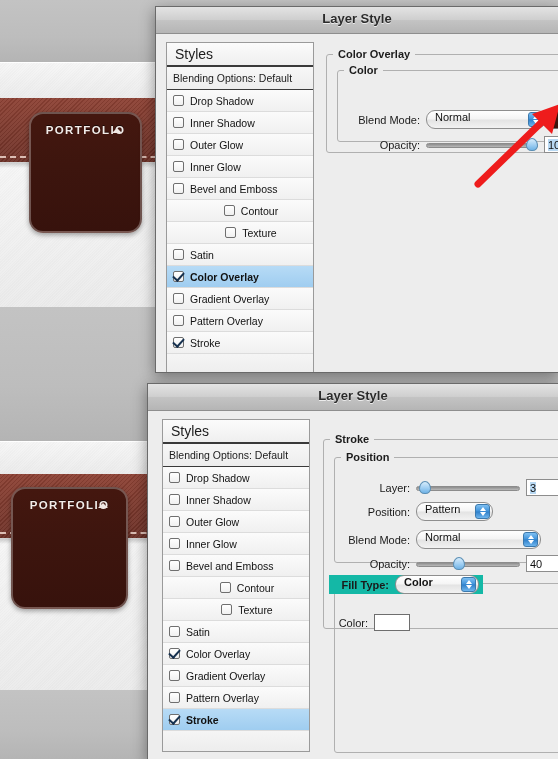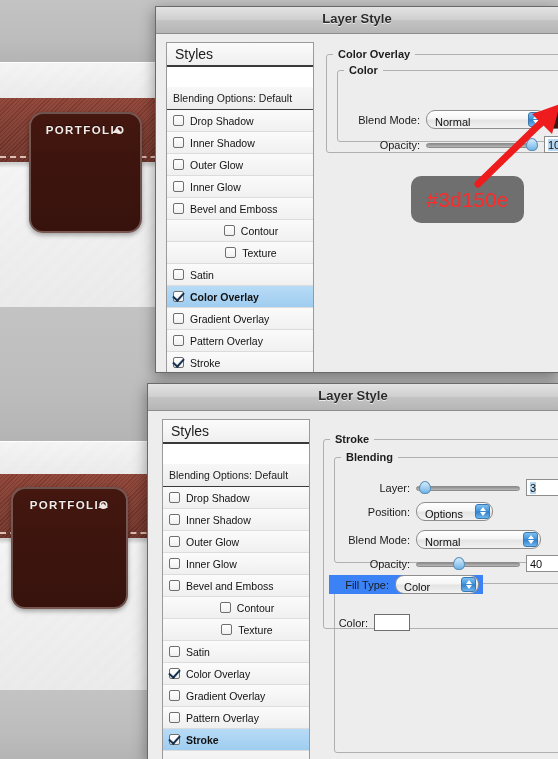--- a/index.html
+++ b/index.html
@@ -112,21 +112,20 @@
     font-family: "Liberation Sans", sans-serif;
   }
   .styles-blend {
     height: 22px; line-height: 22px;
     padding-left: 6px;
     font-size: 10.5px;
     color: #1b1b1b;
     background: linear-gradient(180deg,#f7f7f7,#ededed);
     border-bottom: 1px solid #3a3a3a;
     font-family: "Liberation Sans", sans-serif;
-    margin-top: 20px;
   }
   .style-row {
     height: 22px;
     display: flex; align-items: center;
     padding-left: 6px;
     border-bottom: 1px solid #dcdcdc;
     font-size: 10.5px;
     color: #111;
     background: linear-gradient(180deg,#fbfbfb,#f0f0f0);
     font-family: "Liberation Sans", sans-serif;
@@ -182,21 +181,21 @@
   }
 
   
   .popup {
     position: relative;
     height: 19px;
     border: 1px solid #8e8e8e;
     border-radius: 9px;
     background: linear-gradient(180deg,#ffffff 0%, #f4f4f4 48%, #e3e3e3 52%, #f2f2f2 100%);
     box-sizing: border-box;
-    display: flex; align-items: flex-end;
+    display: flex; align-items: flex-start;
   }
   .popup-text {
     font-size: 11px; color: #111;
     padding-left: 8px;
     font-family: "Liberation Sans", sans-serif;
     white-space: nowrap;
   }
   .popup-arrows {
     position: absolute; right: 2px; top: 1px;
     width: 15px; height: 15px;
@@ -397,23 +396,20 @@
         <div class="slider" style="width:112px; margin-left:6px;">
           <div class="slider-track"></div>
           <div class="slider-thumb" id="ov-thumb" style="left: 100px;"></div>
         </div>
         <div class="numfield" style="width:38px; margin-left:6px;">
           <span class="sel">100</span>
         </div>
 
       </div>
 
-      <div class="ann-box" style="left:255px; top:142px; width:113px; height:47px;">
-        <span class="ann-text">#3d150e</span>
-      </div>
 
       <svg class="ann-arrow" style="left:300px; top:60px;" width="120" height="95" viewBox="0 0 120 95">
         <path d="M 22 90 L 92 22" stroke="#ee1c1c" stroke-width="7" stroke-linecap="round" fill="none"></path>
         <path d="M 104 10 L 76 20 L 96 40 Z" fill="#ee1c1c"></path>
       </svg>
     </div>
   </div>
 
   <div class="dialog" style="left:147px; top:383px; width:412px; height:378px;">
     <div class="titlebar">
@@ -475,39 +471,39 @@
             </div>
           </div>
         <div class="style-filler"></div>
       </div>
 
       <fieldset class="group" style="left:175px; top:22px; width:252px; height:196px;">
         <legend class="group-title">Stroke</legend>
       </fieldset>
 
       <fieldset class="group" style="left:186px; top:40px; width:240px; height:112px;">
-        <legend class="group-title">Blending</legend>
+        <legend class="group-title">Position</legend>
       </fieldset>
 
       <div class="row" style="left:200px; top:68px;">
         <div class="fld-label" style="width:62px;">Layer:</div>
         <div class="slider" style="width:104px; margin-left:6px;">
           <div class="slider-track"></div>
           <div class="slider-thumb" id="st-size-thumb" style="left: 2.76px;"></div>
         </div>
         <div class="numfield" style="width:48px; margin-left:6px;">
           <span class="sel">3</span>
         </div>
 
       </div>
 
       <div class="row" style="left:200px; top:91px;">
         <div class="fld-label" style="width:62px;">Position:</div>
         <div class="popup" style="width:77px; margin-left:6px;">
-          <span class="popup-text">Options</span>
+          <span class="popup-text">Pattern</span>
           <span class="popup-arrows"></span>
         </div>
       </div>
 
       <div class="row" style="left:190px; top:119px;">
         <div class="fld-label" style="width:72px;">Blend Mode:</div>
         <div class="popup" style="width:125px; margin-left:6px;">
           <span class="popup-text">Normal</span>
           <span class="popup-arrows"></span>
         </div>
@@ -520,21 +516,21 @@
           <div class="slider-thumb" id="st-op-thumb" style="left: 36.8px;"></div>
         </div>
         <div class="numfield" style="width:48px; margin-left:6px;">
           <span>40</span>
         </div>
 
       </div>
 
       <fieldset class="group" style="left:186px; top:172px; width:240px; height:170px;"></fieldset>
 
-      <div class="row" style="left:181px; top:164px; background:#3b82f6; padding:0 4px;">
+      <div class="row" style="left:181px; top:164px; background:#14b8a6; padding:0 4px;font-weight:bold;">
         <div class="fld-label" style="width:56px;">Fill Type:</div>
         <div class="popup" style="width:84px; margin-left:6px;">
           <span class="popup-text">Color</span>
           <span class="popup-arrows"></span>
         </div>
       </div>
 
       <div class="row" style="left:180px; top:203px;">
         <div class="fld-label" style="width:40px;">Color:</div>
         <div class="swatch-white" style="margin-left:6px;"></div>

